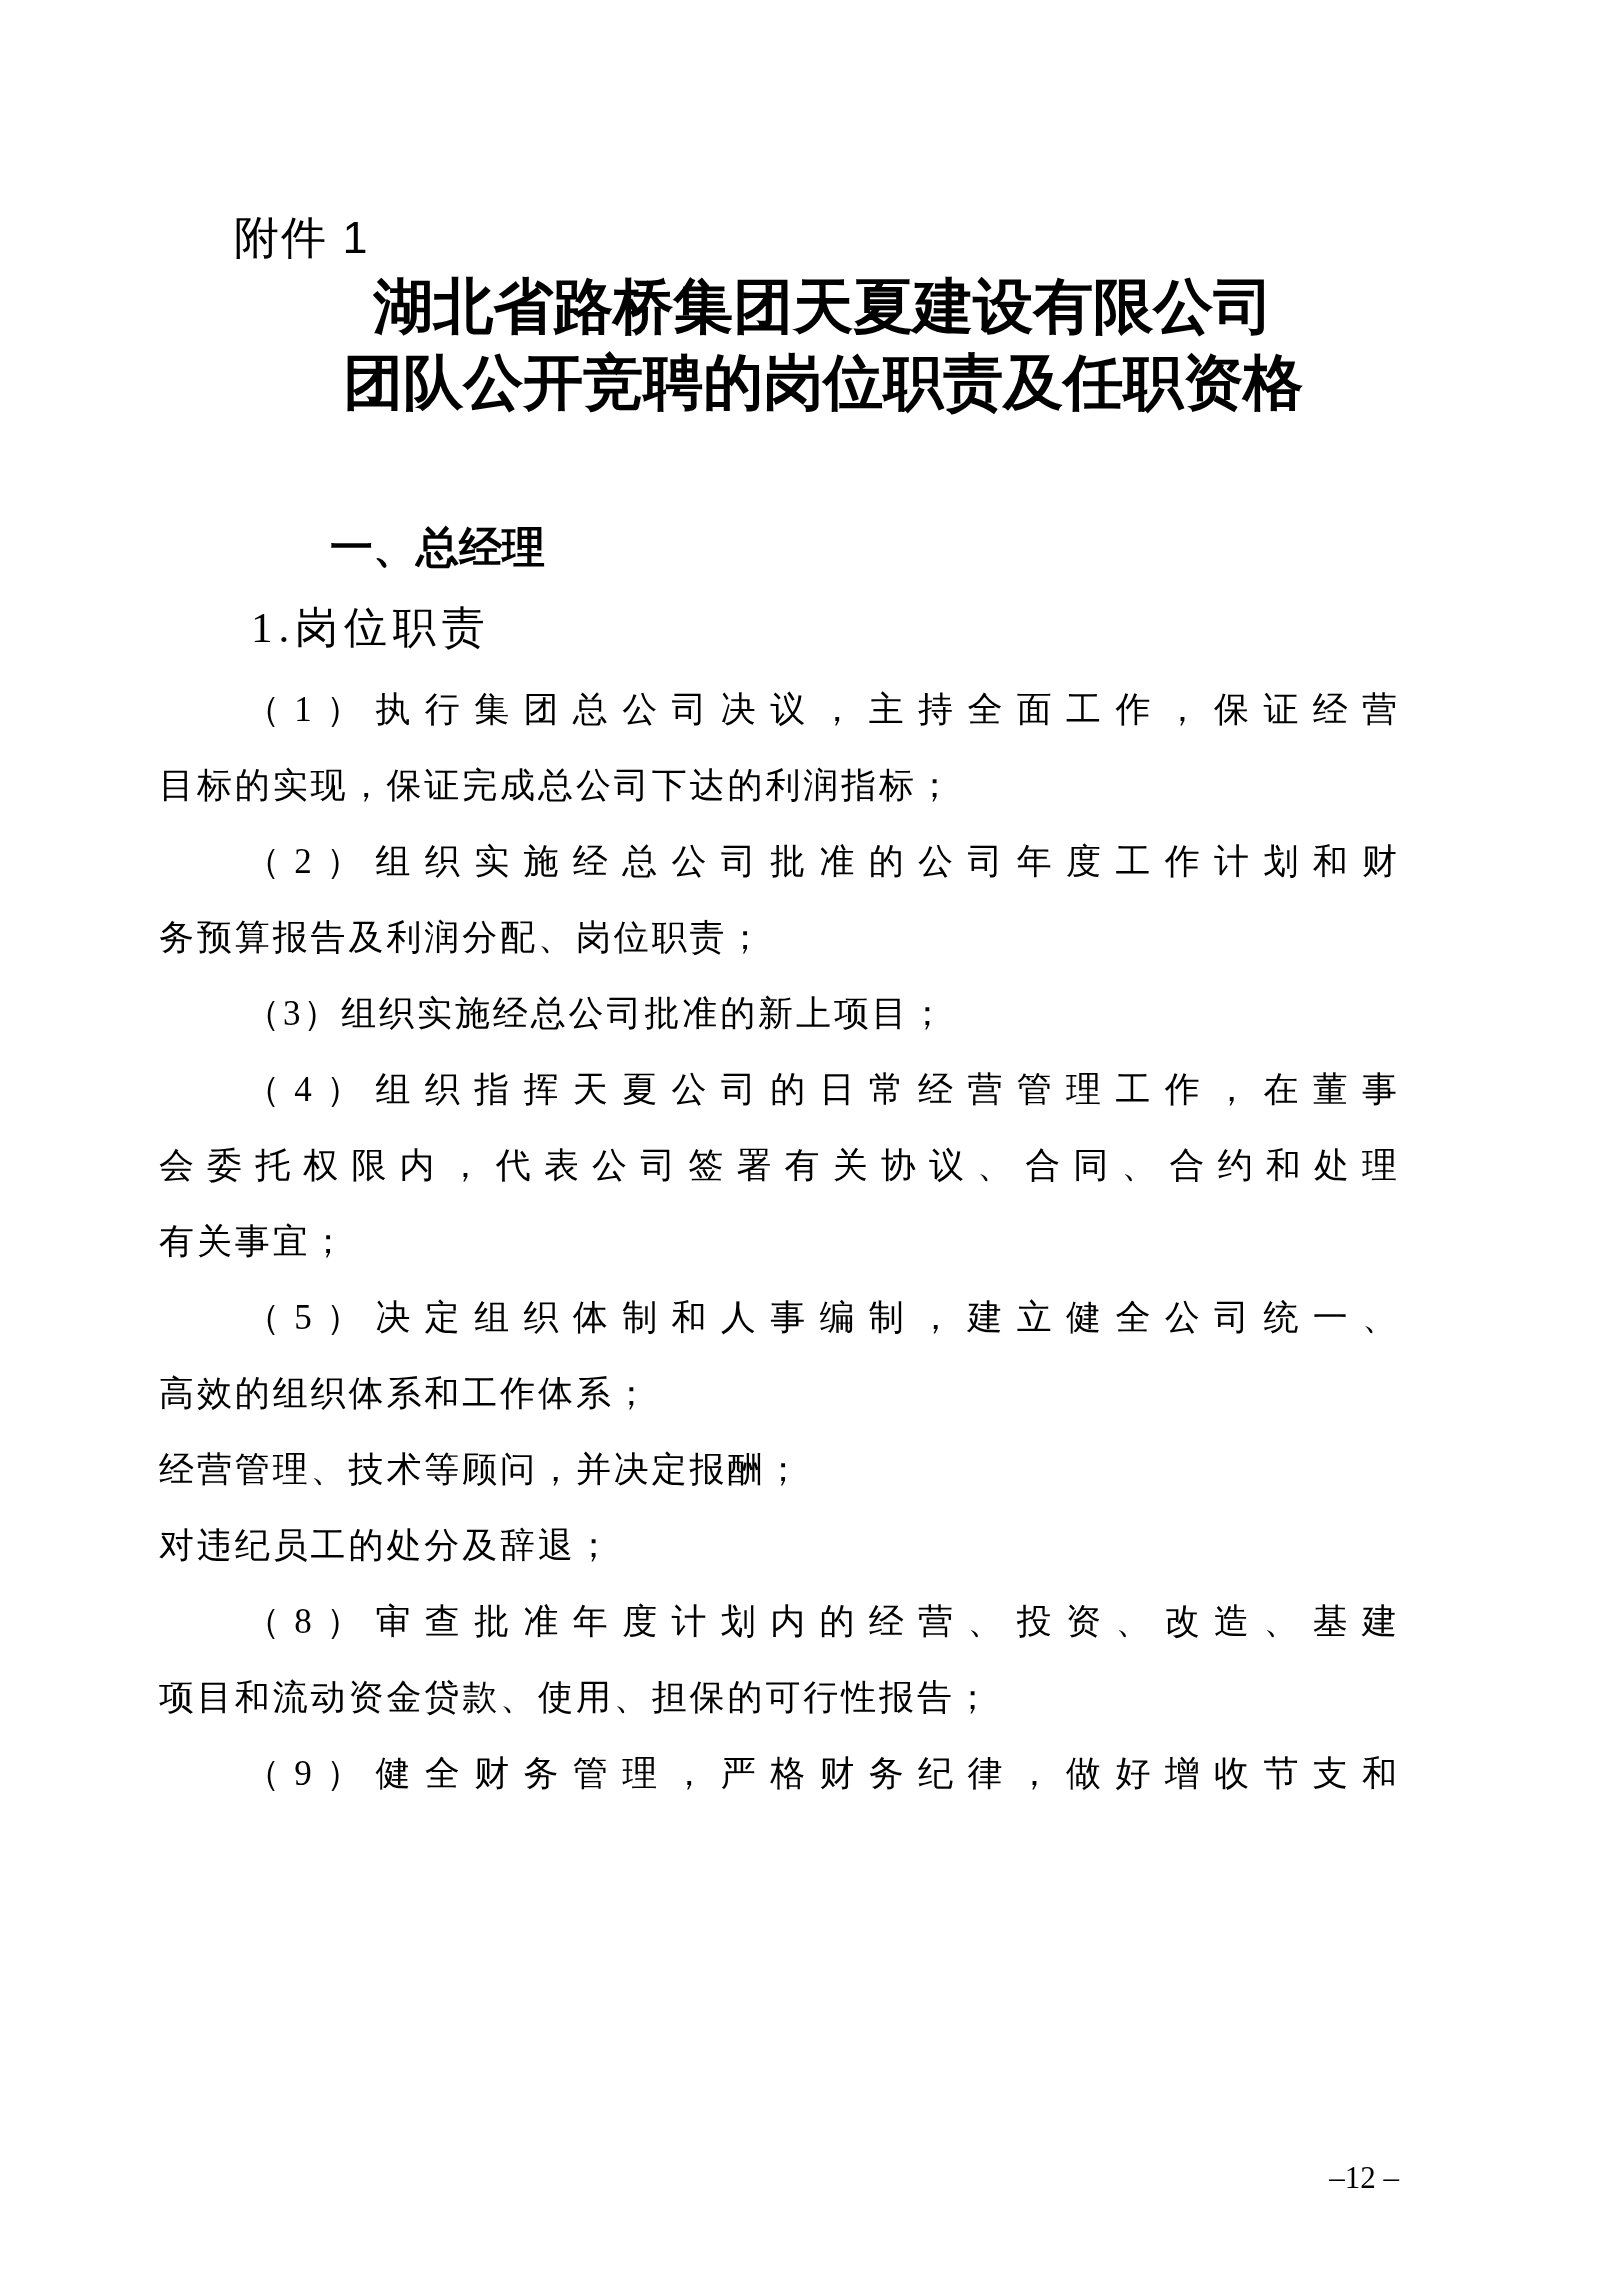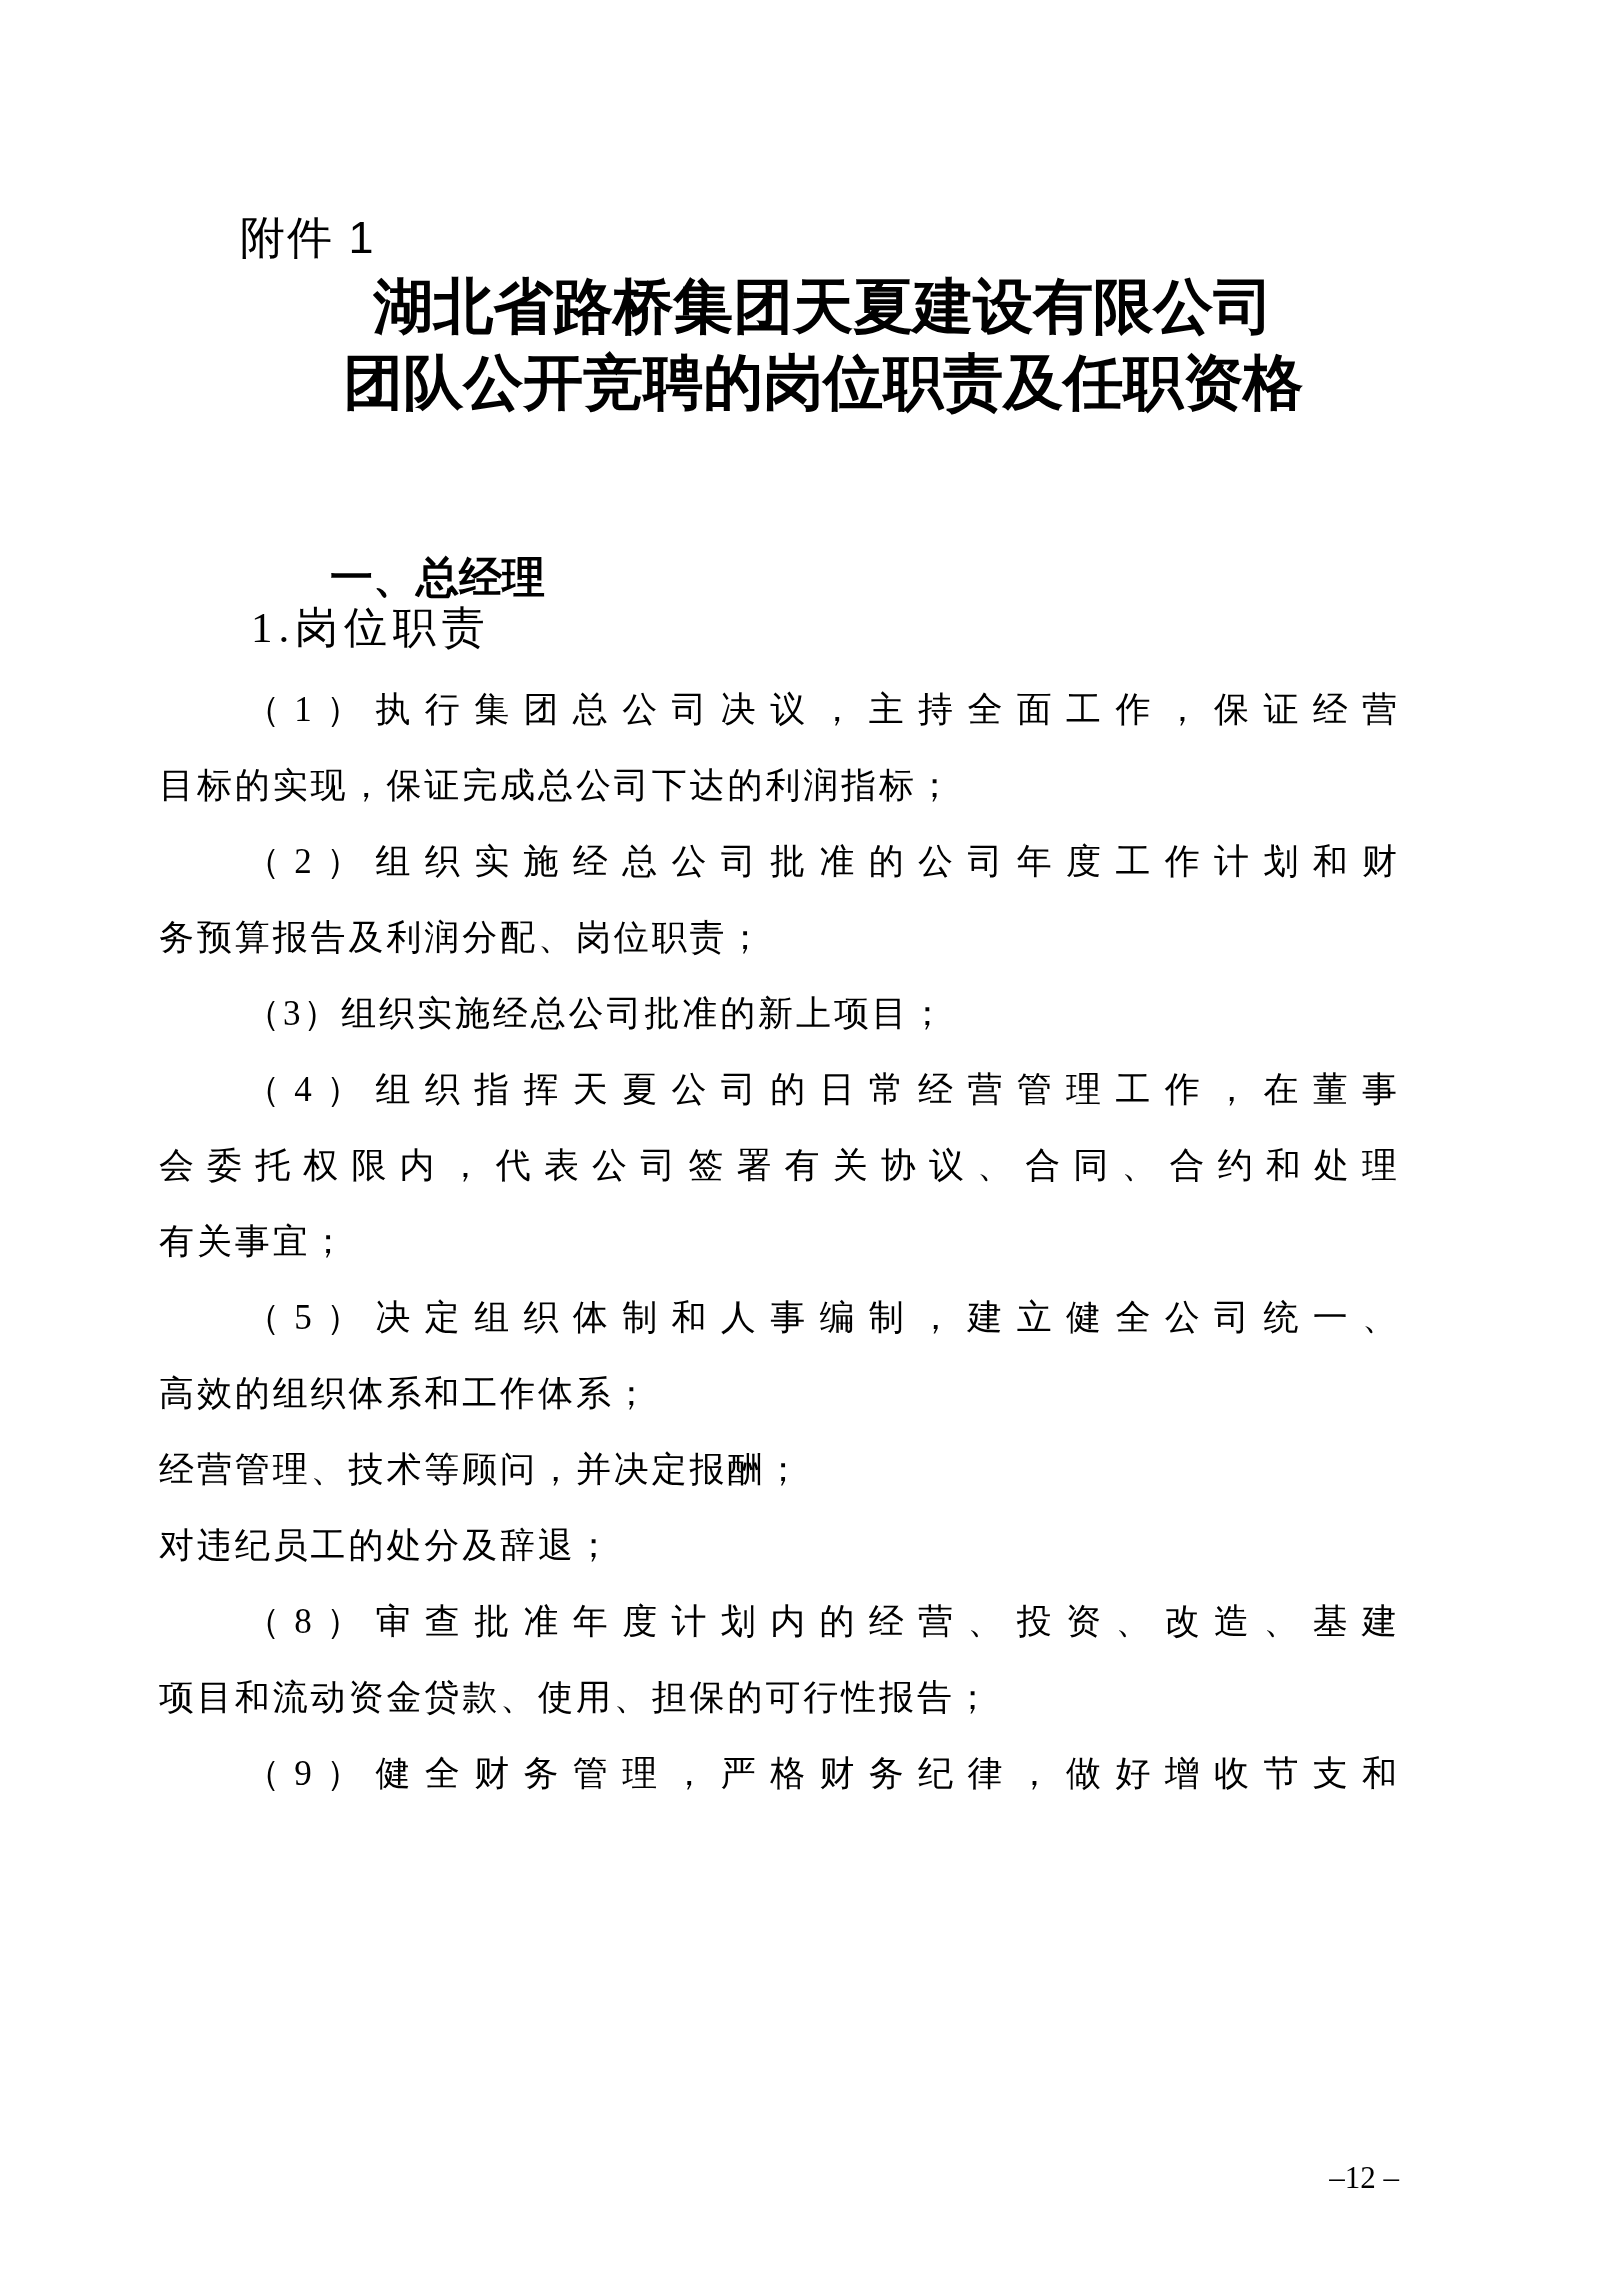--- a/index.html
+++ b/index.html
@@ -12,21 +12,21 @@
     width: 1621px;
     height: 2293px;
     background: #ffffff;
     overflow: hidden;
     font-family: "Liberation Serif", "DejaVu Serif", serif;
     color: #000000;
   }
   
   .attachment {
     position: absolute;
-    left: 240px;
+    left: 234px;
     top: 208px;
     height: 59px;
     line-height: 59px;
     font-size: 45px;
     font-family: "Liberation Sans", "DejaVu Sans", sans-serif;
     letter-spacing: 2px;
     white-space: nowrap;
   }
   
   .title {
@@ -41,21 +41,21 @@
   }
   .title-line {
     height: 76px;
     line-height: 76px;
     white-space: nowrap;
   }
   
   .section-heading {
     position: absolute;
     left: 330px;
-    top: 548px;
+    top: 518px;
     height: 59px;
     line-height: 59px;
     font-size: 43px;
     font-weight: 700;
     font-family: "Liberation Sans", "DejaVu Sans", sans-serif;
     white-space: nowrap;
   }
   
   .sub-heading {
     position: absolute;

